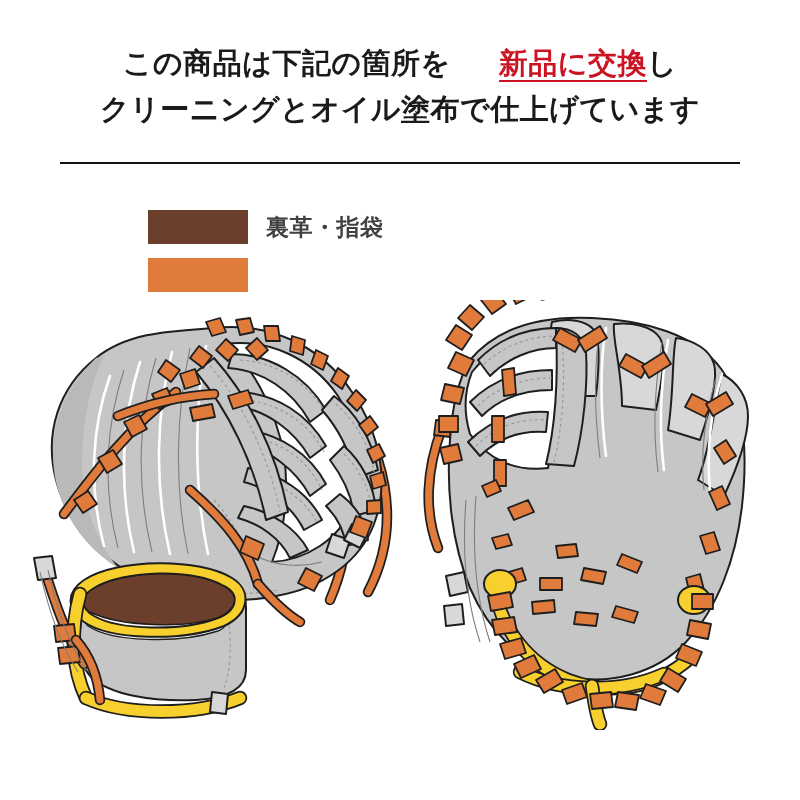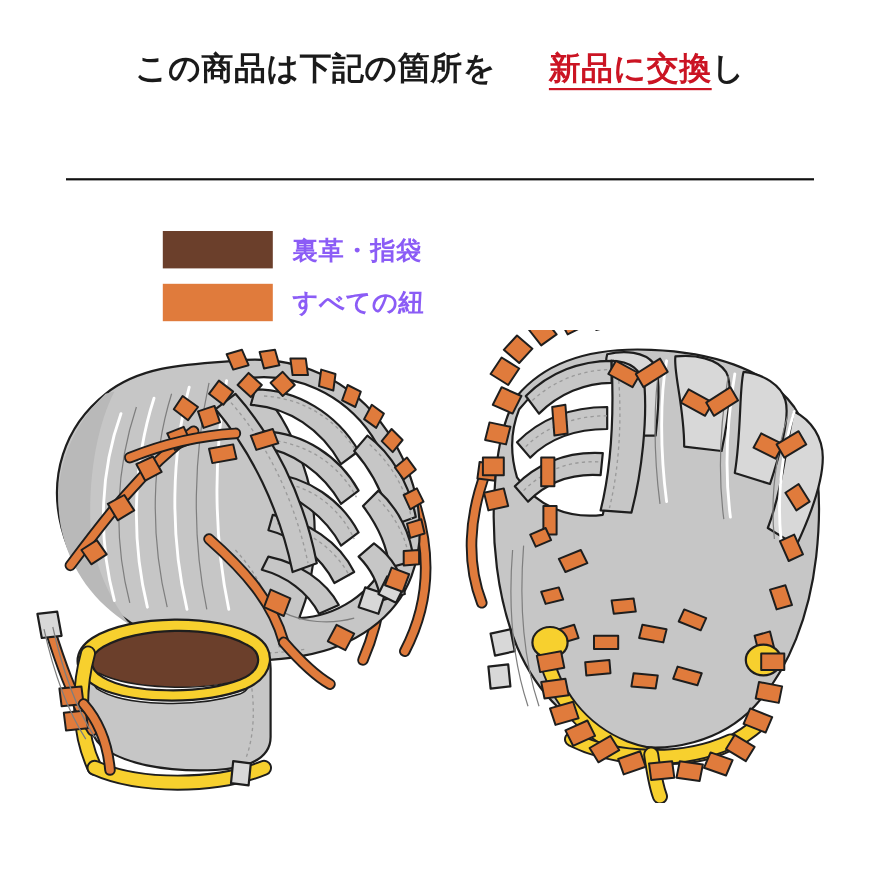--- a/index.html
+++ b/index.html
@@ -73,21 +73,21 @@
   .legend-item.first { width: 280px; }
   .swatch {
     width: 100px;
     height: 34px;
     flex: 0 0 auto;
   }
   .legend-label {
     margin-left: 18px;
     font-size: 23px;
     font-weight: 700;
-    color: #8b5cf6;
+    color: #404040;
     white-space: nowrap;
     letter-spacing: 0.5px;
   }
 
   
   .gloves {
     position: absolute;
     left: 0;
     top: 300px;
     width: 800px;
@@ -95,35 +95,35 @@
   }
   .gloves svg { display: block; }
 </style>
 </head>
 <body>
 
 <div class="page">
 
   <div class="heading">
     <span class="line"><span>この商品は下記の箇所を</span><span class="hl" style="color: rgb(203, 20, 35); border-bottom-color: rgb(203, 20, 35); margin-left: 48px;">新品に交換</span><span>し</span></span>
+    <span class="line">クリーニングとオイル塗布で仕上げています</span>
   </div>
 
   <div class="divider"></div>
 
   <div class="legend">
     <div class="legend-row">
       <div class="legend-item first">
         <div class="swatch" style="background:#6B3F2B"></div>
         <div class="legend-label">裏革・指袋</div>
       </div>
     </div>
     <div class="legend-row">
       <div class="legend-item first">
         <div class="swatch" style="background:#E07B3C"></div>
-        <div class="legend-label">すべての紐</div>
       </div>
     </div>
   </div>
 
   <div class="gloves">
     <svg width="800" height="430" viewBox="0 0 800 430" xmlns="http://www.w3.org/2000/svg">
       <defs>
         <style>
           .ol   { stroke:#1E1E1E; stroke-width:2; stroke-linejoin:round; stroke-linecap:round; }
           .olt  { stroke:#1E1E1E; stroke-width:1.4; fill:none; stroke-linecap:round; }

